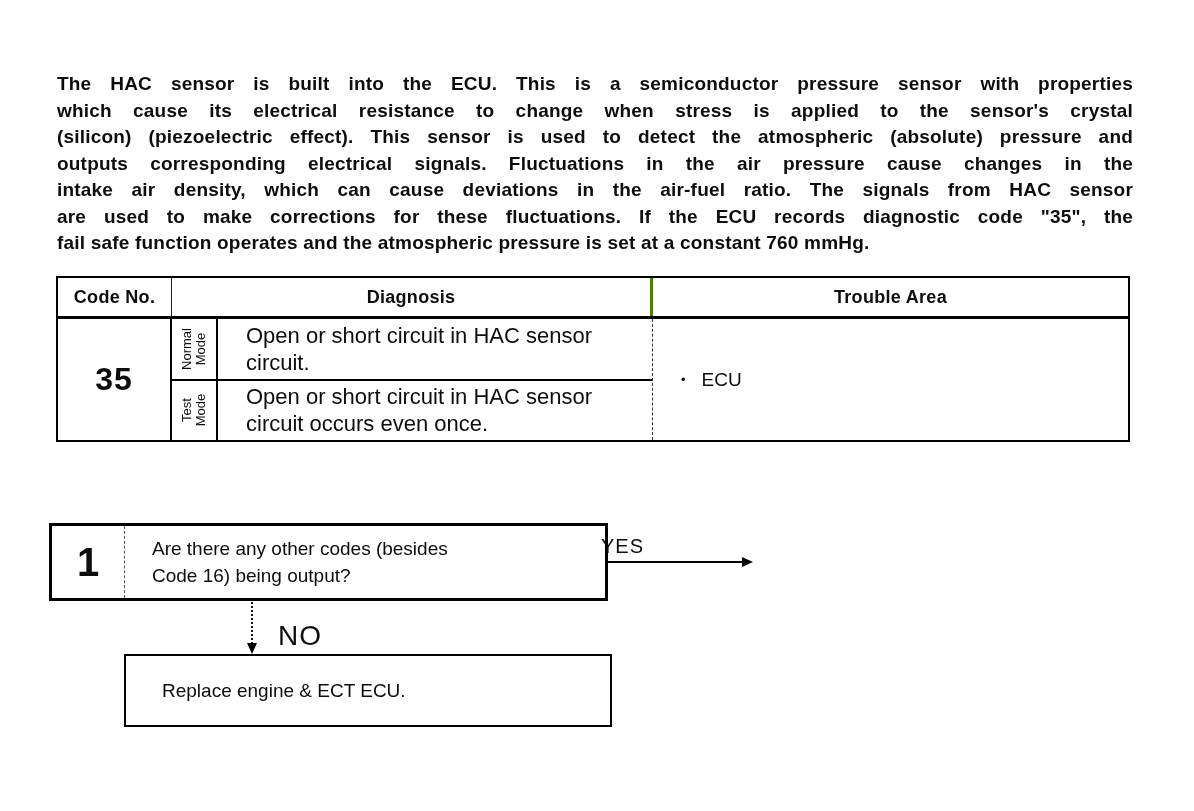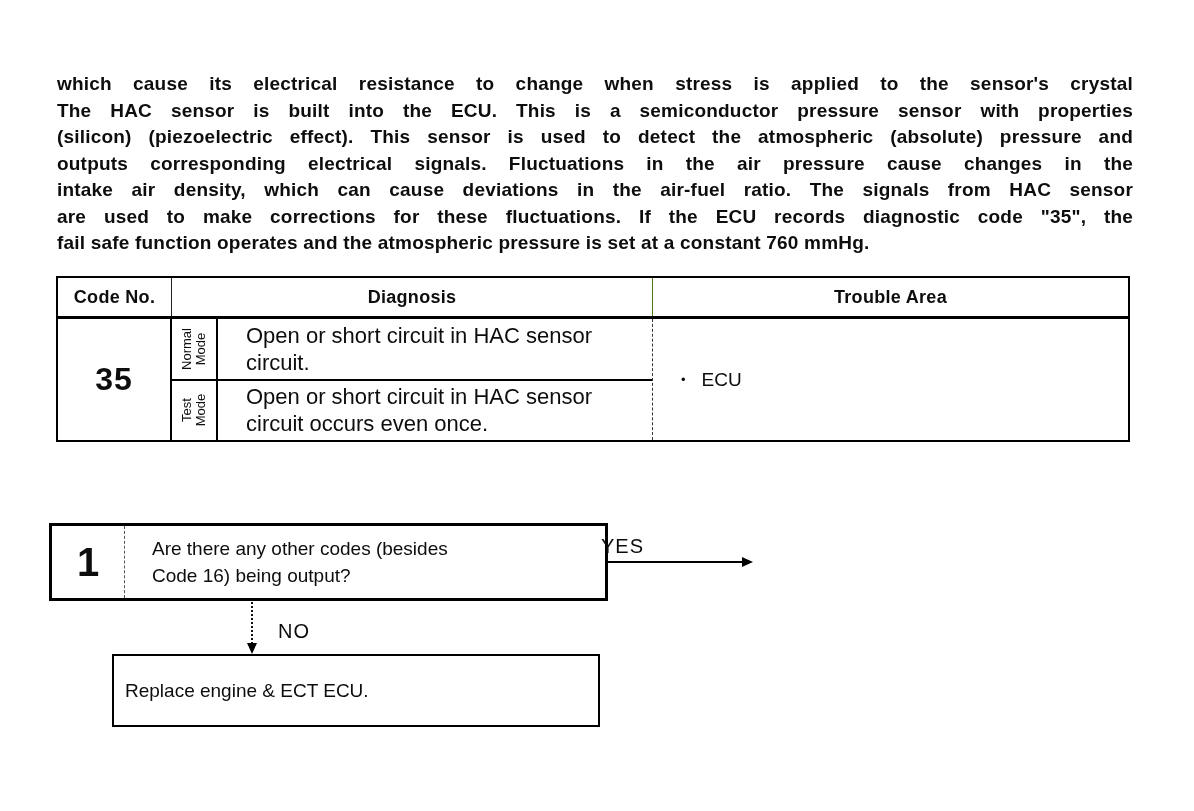--- a/index.html
+++ b/index.html
@@ -29,21 +29,21 @@
   .dtable {
     position:absolute; left:56px; top:276px; width:1074px;
     border:2px solid #000;
   }
   .thead { display:flex; height:41px; border-bottom:3px solid #000; }
   .thead > div {
     display:flex; align-items:center; justify-content:center;
     font-size:18px; font-weight:700; letter-spacing:0.3px;
   }
   .th-code { width:114px; border-right:1px solid #222; }
-  .th-diag { width:481px; border-right:1px solid #4d7c0f; }
+  .th-diag { width:481px; border-right:3px solid #4d7c0f; }
   .th-trouble { flex:1; }
 
   .tbody { display:flex; height:121px; }
   .td-code {
     width:114px; border-right:2px solid #000;
     display:flex; align-items:center; justify-content:center;
     font-size:32px; font-weight:700; letter-spacing:1px;text-align:center;
   }
   .diag-col { width:481px; border-right:1px dashed #333; display:flex; flex-direction:column; }
   .diag-row { display:flex; flex:1; }
@@ -77,50 +77,50 @@
     flex:1; padding-left:27px;
     display:flex; flex-direction:column; justify-content:center;
     font-size:19px; line-height:27px;
   }
   .box-yes-result {
     left:753px; top:525px; width:380px; height:75px;
     display:flex; align-items:center; justify-content:center;
     font-size:19px;
   }
   .box-no-result {
-    left:112px; top:654px; width:488px; height:73px;
+    left:124px; top:654px; width:488px; height:73px;
     border-width:2px;
     display:flex; align-items:center;
-    padding-left:11px; font-size:19px;
+    padding-left:36px; font-size:19px;
   }
 
   .yes-label { position:absolute; left:601px; top:535px; font-size:20px; letter-spacing:1px; }
-  .no-label  { position:absolute; left:278px; top:620px; font-size:20px; letter-spacing:1px; }
+  .no-label  { position:absolute; left:278px; top:620px; font-size:28px; letter-spacing:1px; }
 
   .yes-line { position:absolute; left:608px; top:561px; width:135px; height:2px; background:#000; }
   .yes-arrowhead {
     position:absolute; left:742px; top:557px; width:0; height:0;
     border-top:5px solid transparent; border-bottom:5px solid transparent;
     border-left:11px solid #000;
   }
   .no-line { position:absolute; left:251px; top:602px; height:42px; width:0; border-left:2px dotted #111; }
   .no-arrowhead {
     position:absolute; left:247px; top:643px; width:0; height:0;
     border-left:5px solid transparent; border-right:5px solid transparent;
     border-top:11px solid #000;
   }
 </style>
 </head>
 <body>
 
 <div class="page">
 
   <div class="intro">
+    <div class="line">The HAC sensor is built into the ECU.  This is a semiconductor pressure sensor with properties</div>
     <div class="line">which cause its electrical resistance to change when stress is applied to the sensor's crystal</div>
-    <div class="line">The HAC sensor is built into the ECU.  This is a semiconductor pressure sensor with properties</div>
     <div class="line">(silicon) (piezoelectric effect).  This sensor is used to detect the atmospheric (absolute) pressure and</div>
     <div class="line">outputs corresponding electrical signals.  Fluctuations in the air pressure cause changes in the</div>
     <div class="line">intake air density, which can cause deviations in the air-fuel ratio.  The signals from HAC sensor</div>
     <div class="line">are used to make corrections for these fluctuations.  If the ECU records diagnostic code "35", the</div>
     <div class="line last">fail safe function operates and the atmospheric pressure is set at a constant 760 mmHg.</div>
   </div>
 
   <div class="dtable">
     <div class="thead">
       <div class="th-code">Code No.</div>

